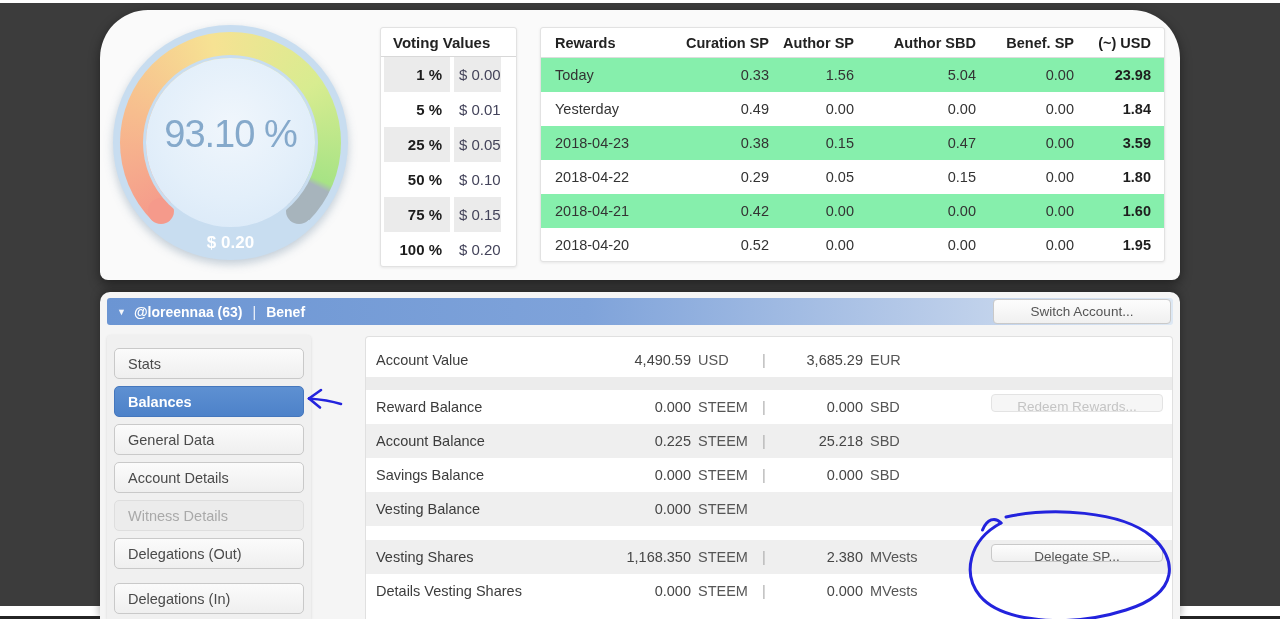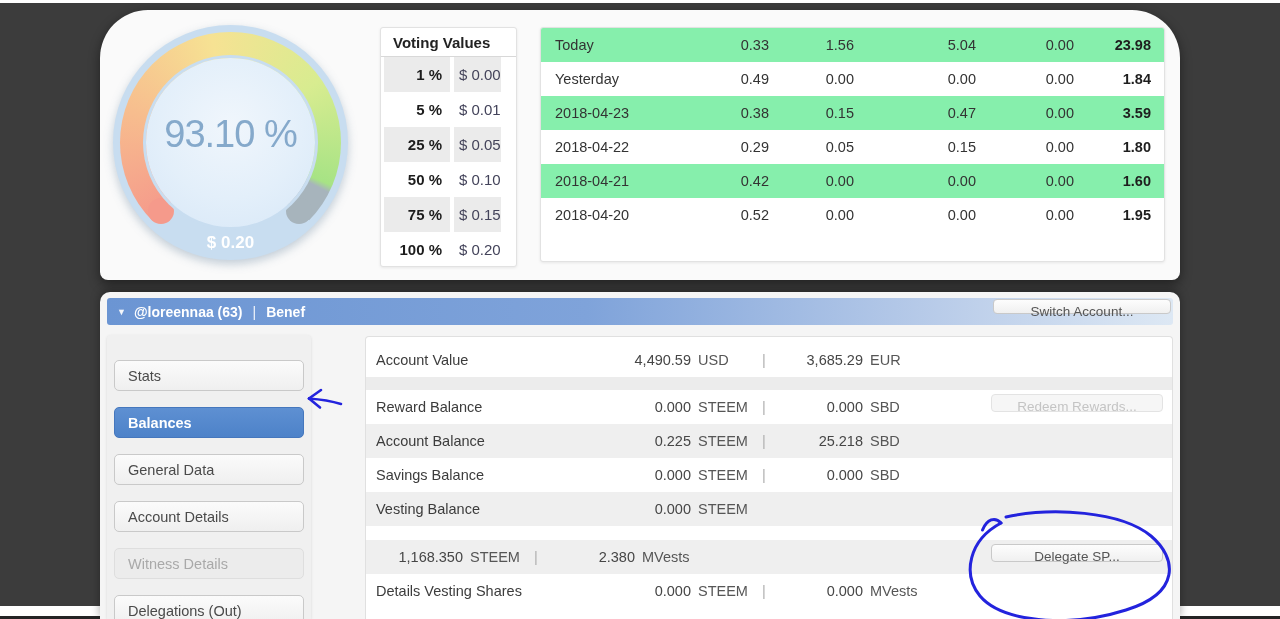--- a/index.html
+++ b/index.html
@@ -64,25 +64,25 @@
     background:#f5f5f5; border-radius:10px 10px 0 0; box-shadow:0 -2px 10px rgba(0,0,0,.35); }
   .acct-bar { position:absolute; left:7px; top:6px; width:1066px; height:27px; border-radius:3px;
     background:linear-gradient(to right,#6b95d3 0%,#7fa3da 45%,#b9cce9 78%,#dde8f4 100%);
     display:flex; align-items:center; padding-left:10px; color:#fff; font-size:14px; font-weight:bold; }
   .acct-tri { font-size:9px; margin-right:8px; color:#f4f7fb; }
   .acct-pipe { margin:0 10px; font-weight:normal; opacity:.9; }
 
   .btn { background:linear-gradient(#fdfdfd,#f0f0f0); border:1px solid #c9c9c9; border-radius:4px;
     color:#555; font-size:13.5px; text-align:center; font-family:inherit; }
   .btn.disabled { color:#c4c4c4; border-color:#e3e3e3; background:#f6f6f6; }
-  .btn-switch { position:absolute; right:9px; top:7px; width:178px; height:15px; line-height:23px; }
+  .btn-switch { position:absolute; right:9px; top:7px; width:178px; height:25px; line-height:23px; }
 
   .sidebar { position:absolute; left:7px; top:43px; width:204px; height:284px;
     background:#f0f0f0; border-radius:4px 4px 0 0; box-shadow:0 1px 3px rgba(0,0,0,.12); padding-top:9px; }
-  .sb-item { width:190px; height:31px; margin:16px auto 7px auto; border:1px solid #c9c9c9; border-radius:5px;
+  .sb-item { width:190px; height:31px; margin:4px auto 7px auto; border:1px solid #c9c9c9; border-radius:5px;
     background:linear-gradient(#fbfbfb,#efefef); color:#4a4a4a; font-size:14.5px;
     display:flex; align-items:center; padding-left:13px; }
   .sb-item.selected { background:linear-gradient(#5e90d2,#4d82c9); border-color:#4577bd;
     color:#fff; font-weight:bold; }
   .sb-item.disabled { background:#ececec; border-color:#dedede; color:#a9a9a9; }
   .sb-item.gap { margin-top:14px; }
 
   .content { position:absolute; left:265px; top:44px; width:808px; height:283px;
     background:#fff; border:1px solid #e0e0e0; border-bottom:none; border-radius:4px 4px 0 0;
     padding-top:6px; overflow:hidden; }
@@ -148,20 +148,28 @@
           <div class="cv-row">
             <span class="cv-pct">100 %</span>
             <span class="cv-gap"></span>
             <span class="cv-val">$ 0.20</span>
           </div>
         </div>
     </div>
 
     <div class="card-rewards">
       <div id="rw-rows">
+          <div class="rw-row header">
+            <span class="rw-c rw-c0">Rewards</span>
+            <span class="rw-c rw-c1">Curation SP</span>
+            <span class="rw-c rw-c2">Author SP</span>
+            <span class="rw-c rw-c3">Author SBD</span>
+            <span class="rw-c rw-c4">Benef. SP</span>
+            <span class="rw-c rw-c5">(~) USD</span>
+          </div>
           <div class="rw-row shade">
             <span class="rw-c rw-c0">Today</span>
             <span class="rw-c rw-c1">0.33</span>
             <span class="rw-c rw-c2">1.56</span>
             <span class="rw-c rw-c3">5.04</span>
             <span class="rw-c rw-c4">0.00</span>
             <span class="rw-c rw-c5">23.98</span>
           </div>
           <div class="rw-row">
             <span class="rw-c rw-c0">Yesterday</span>
@@ -264,20 +272,21 @@
         <div class="bal-row shade">
           <span class="bal-label">Vesting Balance</span>
           <span class="bal-v1">0.000</span>
           <span class="bal-u1">STEEM</span>
           <span class="bal-pipe"></span>
           <span class="bal-v2"></span>
           <span class="bal-u2"></span>
         </div>
         <div class="bal-sep light"></div>
         <div class="bal-row shade">
+          <span class="bal-label">Vesting Shares</span>
           <span class="bal-v1">1,168.350</span>
           <span class="bal-u1">STEEM</span>
           <span class="bal-pipe">|</span>
           <span class="bal-v2">2.380</span>
           <span class="bal-u2">MVests</span>
           <div class="btn bal-btn">Delegate SP...</div>
         </div>
         <div class="bal-row">
           <span class="bal-label">Details Vesting Shares</span>
           <span class="bal-v1">0.000</span>

